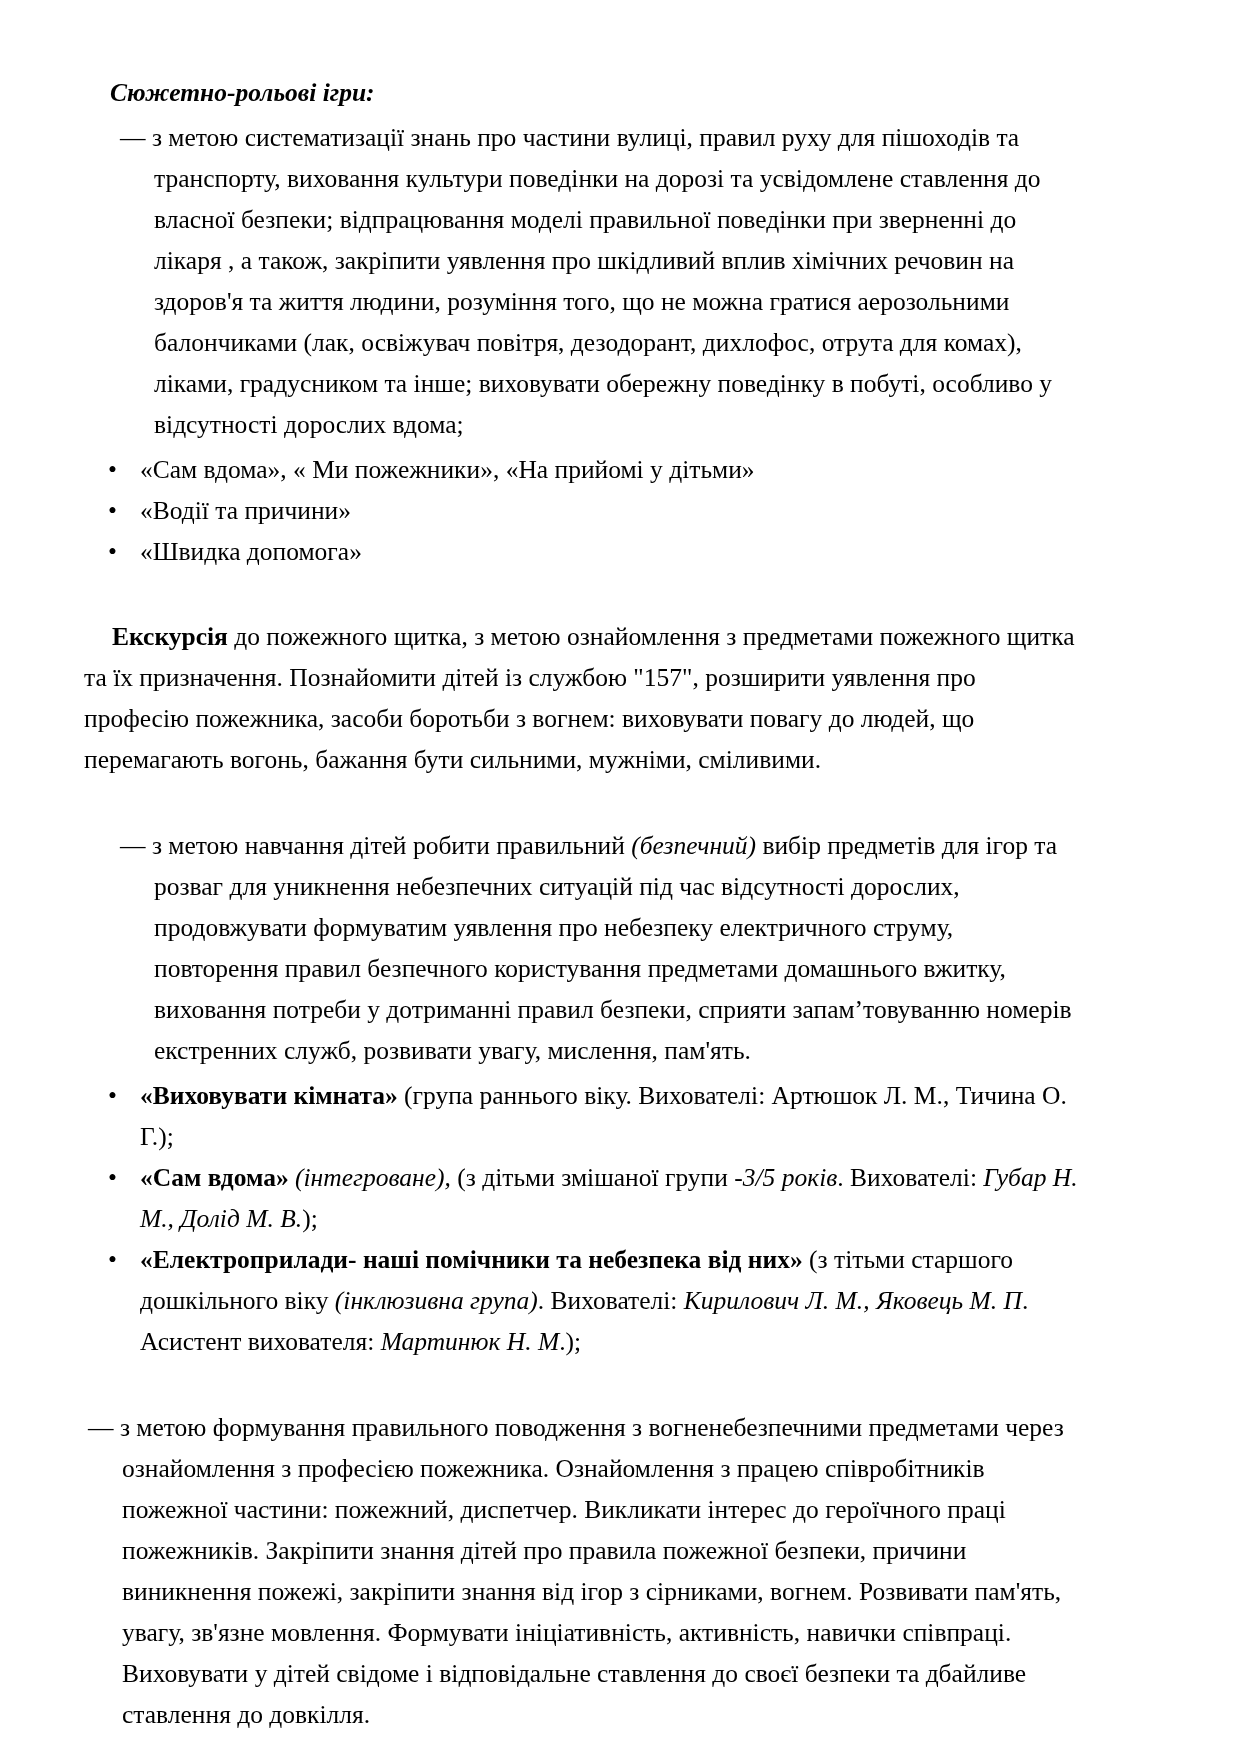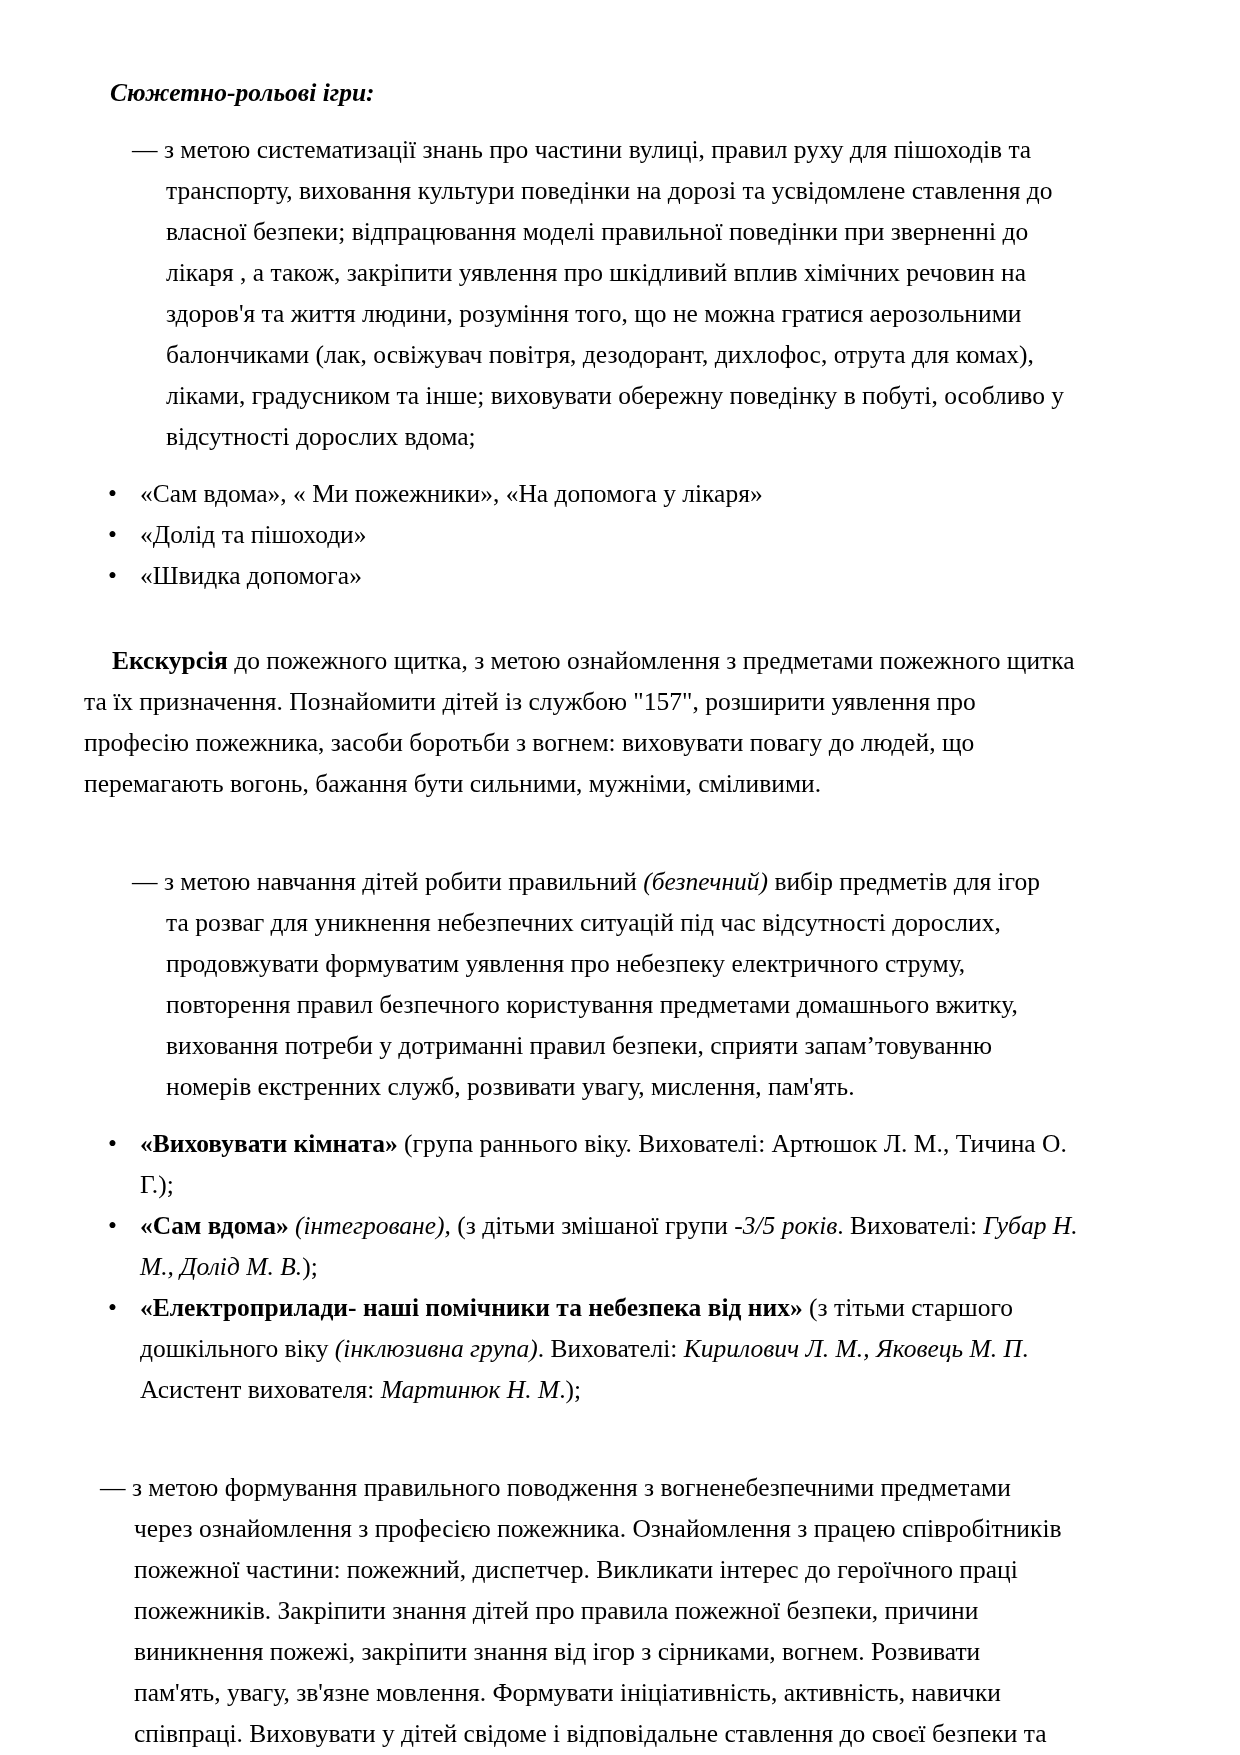--- a/index.html
+++ b/index.html
@@ -42,21 +42,21 @@
     margin: 0;
     padding-left: 28px;
   }
   .heading-2 .up { font-weight: bold; font-style: normal; }
   .heading-2 .it { font-weight: bold; font-style: italic; }
 
   
   .dash-para {
     font-size: 25.5px;
     line-height: 41px;
-    margin: 16px;
+    margin: 4px;
     padding-left: 66px;
     text-indent: -34px;
   }
   .dash-para.flush {
     padding-left: 34px;
     text-indent: -34px;
   }
 
   
   .body-para {
@@ -101,25 +101,25 @@
   <div class="content">
 
     <div>
       <div class="heading">Сюжетно-рольові ігри:</div>
 
       <div class="dash-para">— з метою систематизації знань про частини вулиці, правил руху для пішоходів та транспорту, виховання культури поведінки на дорозі та усвідомлене ставлення до власної безпеки; відпрацювання моделі правильної поведінки при зверненні до лікаря , а також, закріпити уявлення про шкідливий вплив хімічних речовин на здоров'я та життя людини, розуміння того, що не можна гратися аерозольними балончиками (лак, освіжувач повітря, дезодорант, дихлофос, отрута для комах), ліками, градусником та інше; виховувати обережну поведінку в побуті, особливо у відсутності дорослих вдома;</div>
 
       <ul class="blist">
         <li>
           <span class="bullet">•</span>
-          <span>«Сам вдома», « Ми пожежники», «На допомога у лікаря»</span>
+          <span>«Сам вдома», « Ми пожежники», «На прийомі у дітьми»</span>
         </li>
         <li>
           <span class="bullet">•</span>
-          <span> «Долід та пішоходи»</span>
+          <span> «Водії та причини»</span>
         </li>
         <li>
           <span class="bullet">•</span>
           <span>«Швидка допомога»</span>
         </li>
       </ul>
     </div>
 
     <div class="spacer-lg"></div>
 

